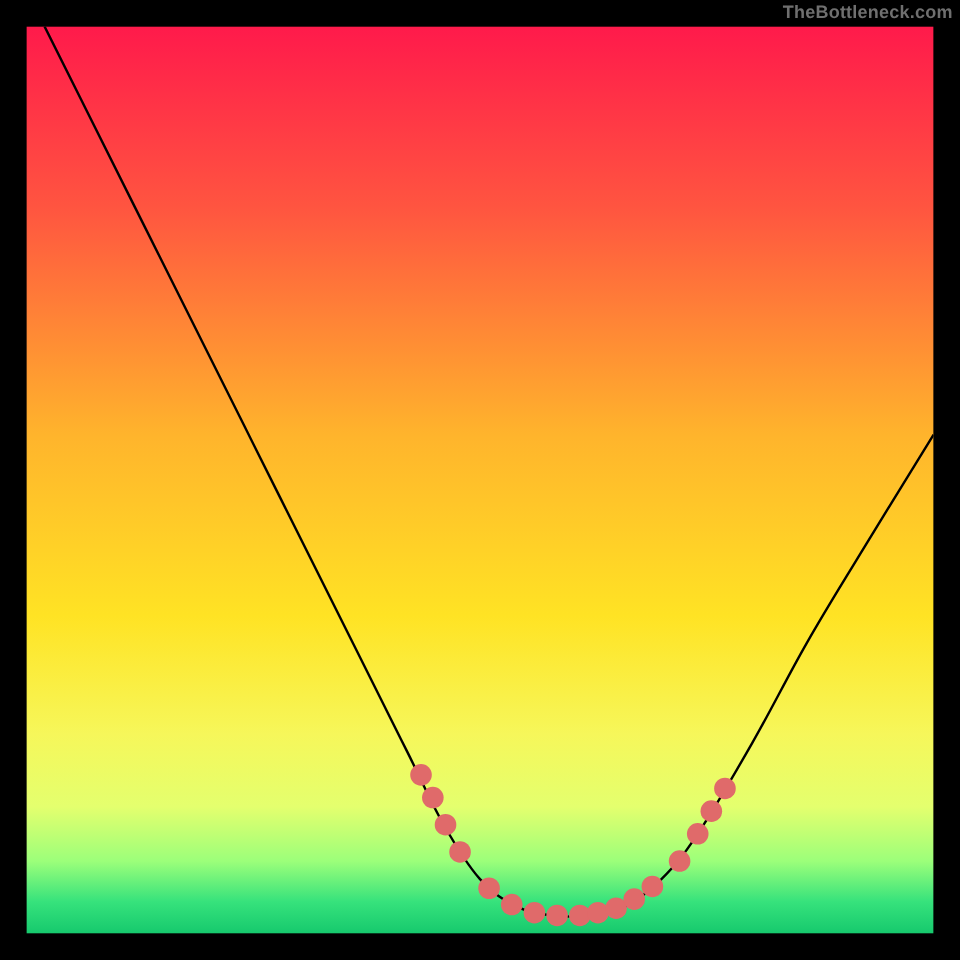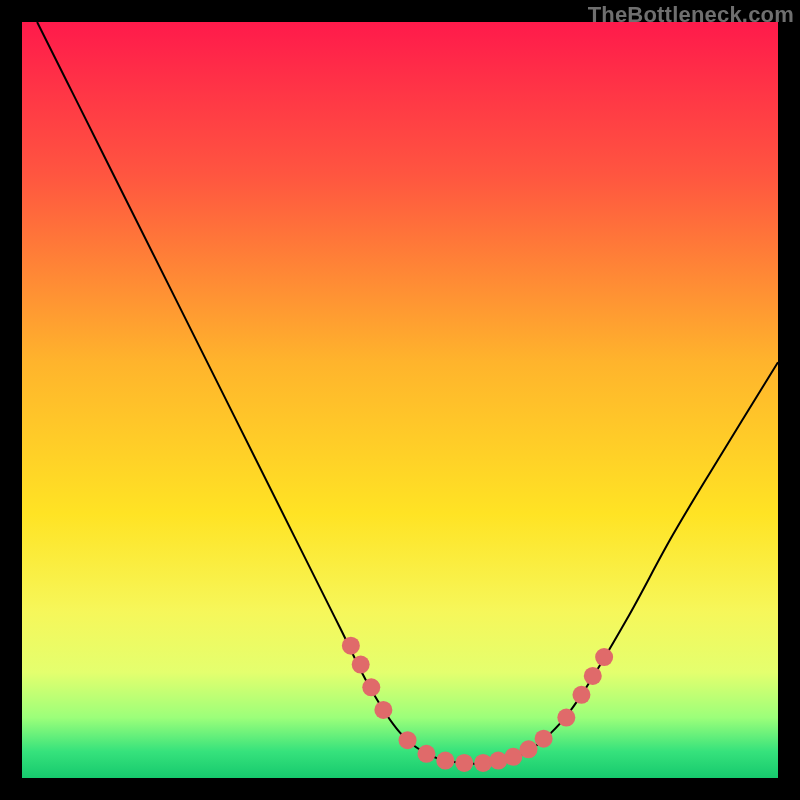--- a/index.html
+++ b/index.html
@@ -23,21 +23,21 @@
     left: 0;
     top: 0;
     width: 756px;
     height: 756px;
   }
   .watermark {
     position: absolute;
     top: 2px;
     right: 6px;
     font-family: Arial, Helvetica, sans-serif;
-    font-size: 22px;
+    font-size: 15px;
     font-weight: 600;
     color: #6f6f6f;
     letter-spacing: 0.2px;
   }
 </style>
 </head>
 <body>
 
 <div class="frame">
   <svg class="plot" viewBox="0 0 756 756" preserveAspectRatio="none">

